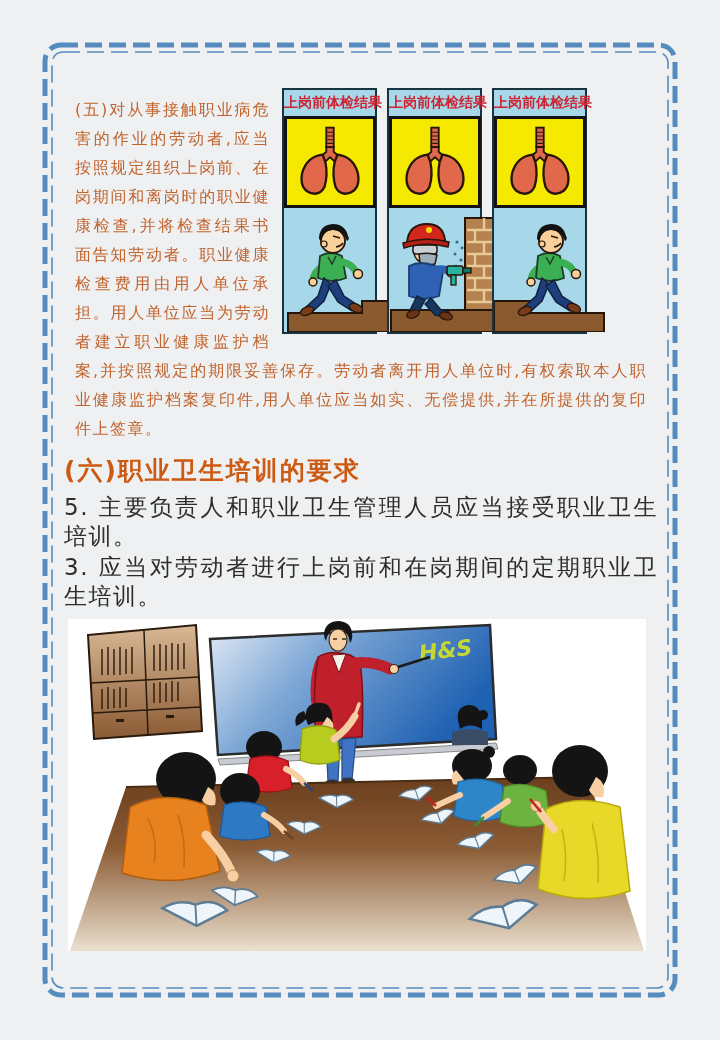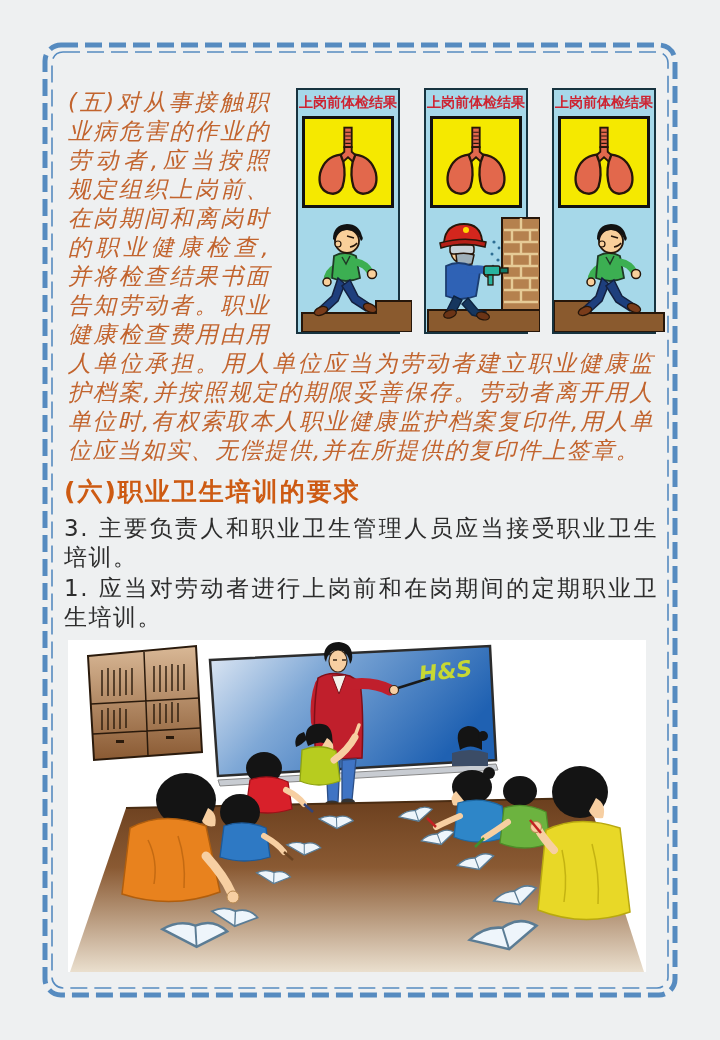--- a/index.html
+++ b/index.html
@@ -5,36 +5,36 @@
   html,body{margin:0;padding:0;background:#e9ebed;}
   .page{
     position:relative;width:720px;height:1040px;margin:0 auto;
     background:#eef0f1;overflow:hidden;
     font-family:"DejaVu Sans",sans-serif;
   }
   .border-svg{position:absolute;left:0;top:0;}
   .inner{position:absolute;left:64px;top:84px;width:594px;}
   .panels{float:right;width:376px;margin:4px 0 8px 12px;display:flex;gap:10px;}
   .panel{
-    width:104px;height:246px;background:#a6d8e9;border:2px solid #17333f;
-    box-sizing:border-box;display:flex;flex-direction:column;margin-left:14px;
+    width:95px;height:246px;background:#a6d8e9;border:2px solid #17333f;
+    box-sizing:border-box;display:flex;flex-direction:column;
   }
   .panel-title{
     color:#ce2331;font-weight:bold;font-size:14px;text-align:center;
     margin-top:4px;white-space:nowrap;letter-spacing:0;
   }
   .lung-card{
     width:92px;height:92px;margin:4px auto 0;background:#f5e900;
     border:3px solid #121212;box-sizing:border-box;
     display:flex;align-items:center;justify-content:center;
   }
   .scene{display:block;margin-top:auto;}
   .orange-text{
-    margin:4px;color:#c2642e;font-size:23px;line-height:29px;
-    letter-spacing:1.5px;text-align:justify;font-style:italic;
+    margin:11px;color:#c2642e;font-size:16px;line-height:29px;
+    letter-spacing:1.5px;text-align:justify;
   }
   .heading{
     margin:10px 0 6px 0;color:#cd5a12;font-size:25px;font-weight:bold;
     letter-spacing:2px;clear:none;
   }
   .dark-text{
     margin:2px 0;color:#2d2d2d;font-size:23px;line-height:29px;
     letter-spacing:1.5px;text-align:justify;
   }
   .classroom{margin:8px 0 0 4px;width:578px;height:332px;background:#ffffff;}
@@ -158,22 +158,22 @@
             <ellipse cx="23" cy="99" rx="7" ry="4" fill="#7a3c1a" stroke="#26160a" stroke-width="1.3" transform="rotate(-22 23 99)"></ellipse>
             <ellipse cx="72" cy="96" rx="7" ry="4" fill="#7a3c1a" stroke="#26160a" stroke-width="1.3" transform="rotate(24 72 96)"></ellipse>
           </g>
         </svg>
       </div>
     </div>
 
     <p class="orange-text">(五)对从事接触职业病危害的作业的劳动者,应当按照规定组织上岗前、在岗期间和离岗时的职业健康检查,并将检查结果书面告知劳动者。职业健康检查费用由用人单位承担。用人单位应当为劳动者建立职业健康监护档案,并按照规定的期限妥善保存。劳动者离开用人单位时,有权索取本人职业健康监护档案复印件,用人单位应当如实、无偿提供,并在所提供的复印件上签章。</p>
 
     <h2 class="heading">(六)职业卫生培训的要求</h2>
-    <p class="dark-text">3. 主要负责人和职业卫生管理人员应当接受职业卫生培训。</p>
-    <p class="dark-text">1. 应当对劳动者进行上岗前和在岗期间的定期职业卫生培训。</p>
+    <p class="dark-text">5. 主要负责人和职业卫生管理人员应当接受职业卫生培训。</p>
+    <p class="dark-text">3. 应当对劳动者进行上岗前和在岗期间的定期职业卫生培训。</p>
 
     <div class="classroom">
       <svg width="578" height="332" viewBox="0 0 578 332">
         <defs>
           <linearGradient id="boardGrad" x1="0" y1="0" x2="1" y2="0.4">
             <stop offset="0" stop-color="#e2eaf5"></stop>
             <stop offset="0.4" stop-color="#7fa8d6"></stop>
             <stop offset="1" stop-color="#1f61b2"></stop>
           </linearGradient>
           <linearGradient id="tableGrad" x1="0" y1="0" x2="0" y2="1">

